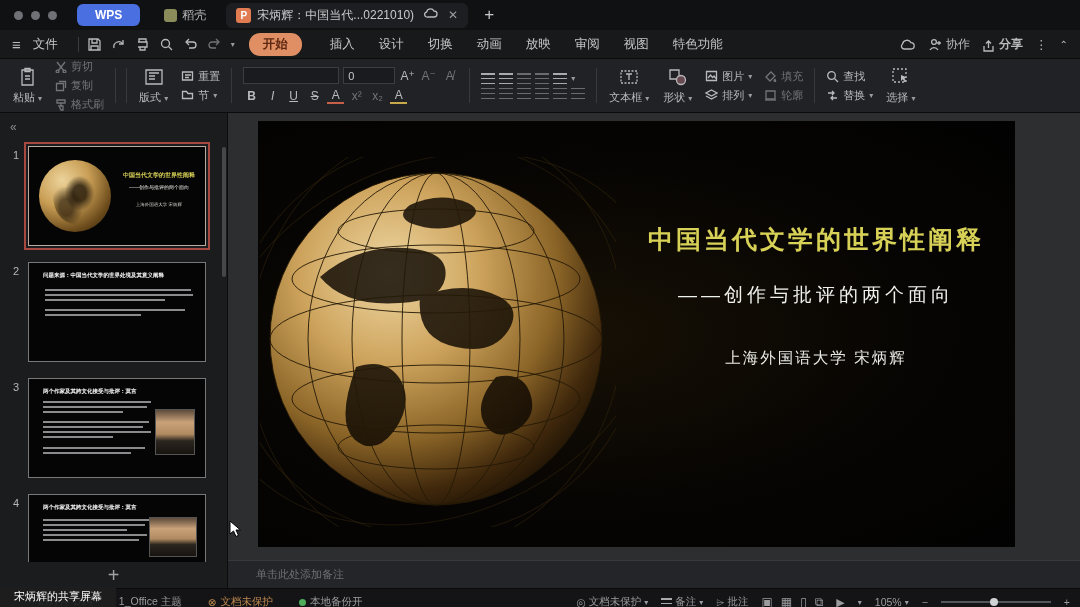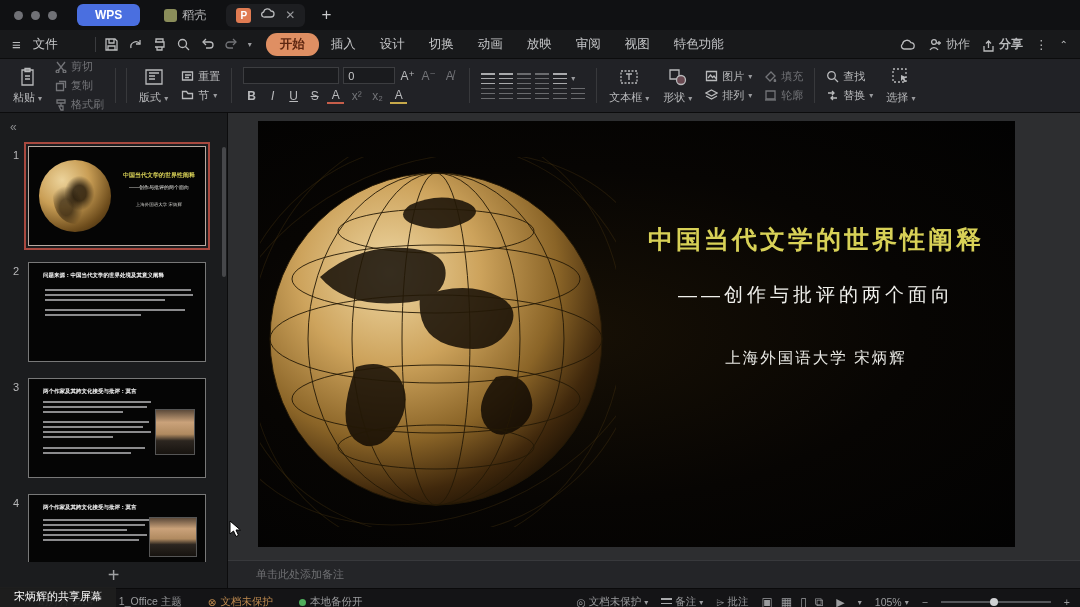--- a/index.html
+++ b/index.html
@@ -20,26 +20,26 @@
     font-size:12px; padding:4px 10px; border-radius:6px; }
   .pico { width:15px; height:15px; border-radius:3px; background:#e07b52; color:#fff;
     font-size:10px; font-weight:bold; display:flex; align-items:center; justify-content:center; }
   .tabico { color:#9a9b9e; font-size:12px; margin-left:4px; }
   .newtab { color:#c9cacc; font-size:17px; margin-left:16px; }
 
   
   .menubar { height:28px; background:#18191b; display:flex; align-items:center;
     color:#c5c6c8; font-size:12.5px; padding:0 12px; }
   .mb-ham { font-size:15px; color:#b9babc; margin-right:12px; }
-  .mb-file { margin-right:29px; }
+  .mb-file { margin-right:12px; }
   .vsep { width:1px; height:15px; background:#3a3b3e; margin:0 8px; }
   .qicons { display:flex; align-items:center; gap:9px; margin-right:14px; }
   .qicons svg { display:block; }
   .pill { background:#df8f63; color:#5e2711; font-weight:bold; border-radius:11px;
-    padding:3px 14px; margin-right:0; }
+    padding:3px 14px; margin-right:16px; }
   .mitem { padding:3px 12px; }
   .mb-right { margin-left:auto; display:flex; align-items:center; gap:12px; color:#b9babc; }
   .mb-right .lbl { font-size:12px; }
   .caret { font-size:8px; color:#9a9b9e; }
 
   
   .ribbon { height:55px; background:#212226; border-top:1px solid #0c0c0d; border-bottom:1px solid #0c0c0d;
     display:flex; align-items:stretch; padding:3px 6px; color:#b9babc; font-size:11px; }
   .rsep { width:1px; background:#38393c; margin:6px 5px; }
   .rcol { display:flex; flex-direction:column; align-items:center; justify-content:center; gap:3px; padding:0 7px; }
@@ -130,20 +130,21 @@
       <span></span>
       <span></span>
     </div>
     <div class="wpstab">WPS</div>
     <div class="docertab">
       <span class="docerico"></span>
       <span>稻壳</span>
     </div>
     <div class="doctab">
       <span class="pico">P</span>
+      <span>宋炳辉：中国当代...0221010)</span>
       <span class="tabico">
         <svg width="14" height="11" viewBox="0 0 14 11">
             <path class="ig" d="M4 9h6a3 3 0 0 0 0-6 4 4 0 0 0-7.4 1A2.5 2.5 0 0 0 4 9z"></path>
           </svg>
       </span>
       <span class="tabico">✕</span>
     </div>
     <div class="newtab">+</div>
   </div>
 

